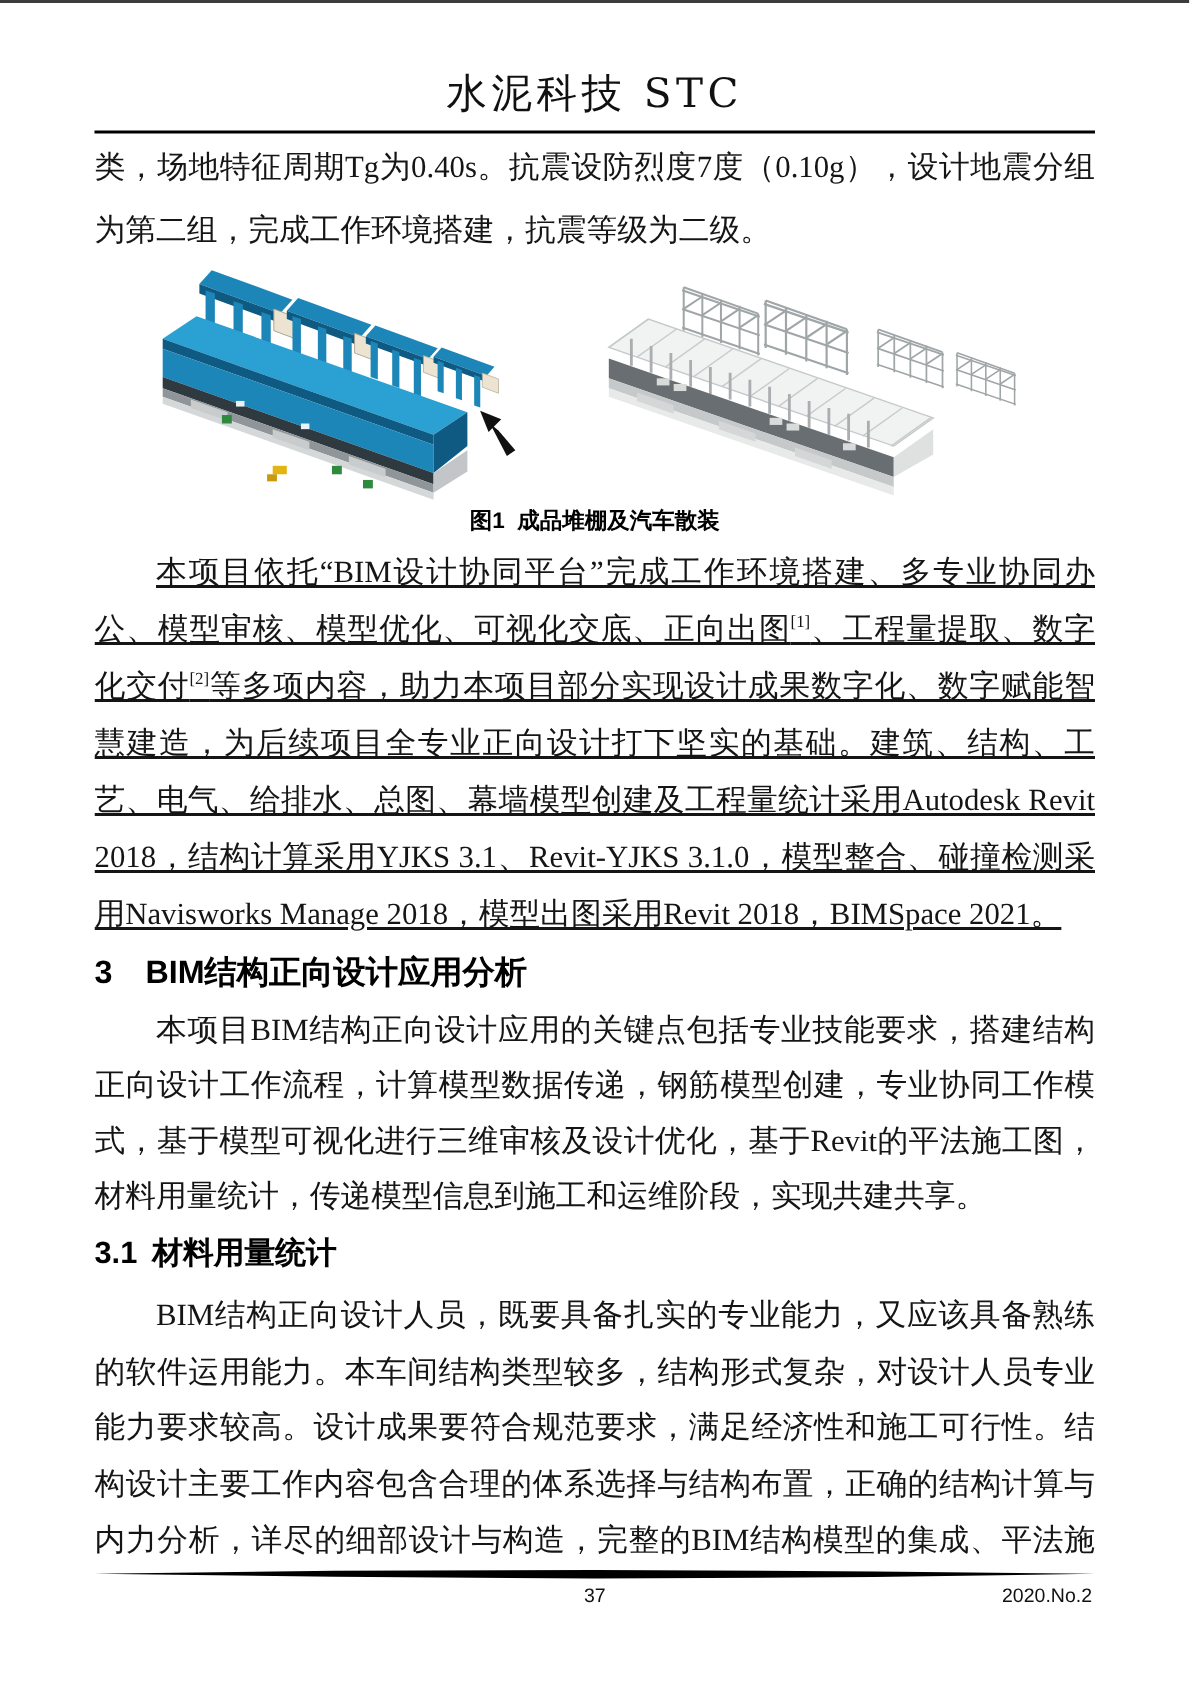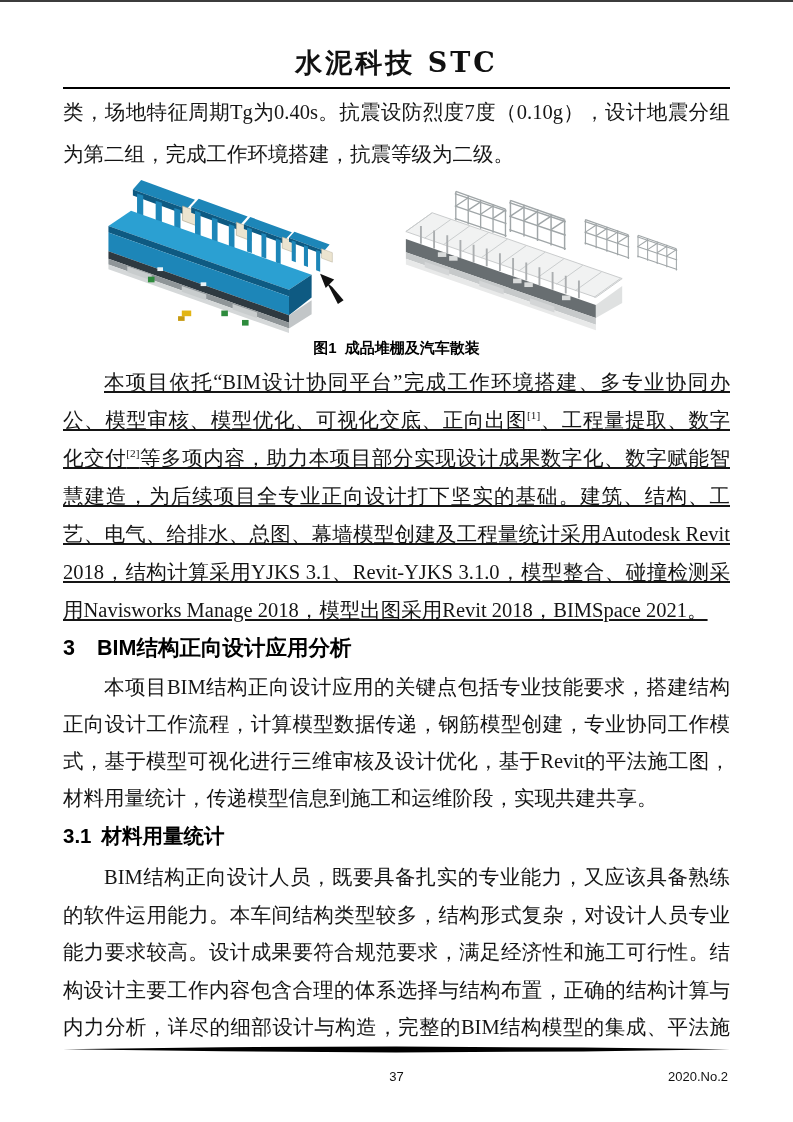--- a/index.html
+++ b/index.html
@@ -13,21 +13,21 @@
     color:#141414;
     overflow:hidden;
   }
   .top-hairline{
     position:absolute;top:0;left:0;width:793px;height:2px;
     background:#3c3c3c;
   }
   .journal-header{margin-top:44px;height:38px;text-align:center;}
   .journal-title{
     font-family:"DejaVu Serif","Liberation Serif",serif;
-    font-weight:bold;font-size:27px;line-height:38px;letter-spacing:3px;
+    font-weight:normal;font-size:27px;line-height:38px;letter-spacing:3px;
     color:#111;
   }
   .header-rule{height:0;border-bottom:2px solid #000;margin-top:5px;}
 
   .para{
     font-size:20.5px;
     text-align:justify;
     text-justify:inter-character;
     overflow:hidden;
     color:#151515;
@@ -56,21 +56,21 @@
     font-weight:bold;color:#000;
   }
   .h-level2{font-size:21.5px;margin-top:4px;}
   .h-level2 .sec-num{margin-right:22px;}
   .h-level3{font-size:20.5px;margin-top:4px;}
   .h-level3 .sec-num{margin-right:10px;}
 
   .page-footer{position:absolute;left:63px;right:63px;top:1046px;}
   .footer-rule{display:block;width:100%;height:7px;}
   .footer-meta{
-    position:relative;height:20px;margin-top:14px;
+    position:relative;height:20px;margin-top:1px;
     font-family:"Liberation Sans","DejaVu Sans",sans-serif;
     font-size:13px;color:#111;
   }
   .page-number{position:absolute;left:50%;transform:translateX(-50%);top:2px;}
   .issue-number{position:absolute;right:2px;top:2px;}
 </style>
 </head>
 <body>
 
 <div class="page">

